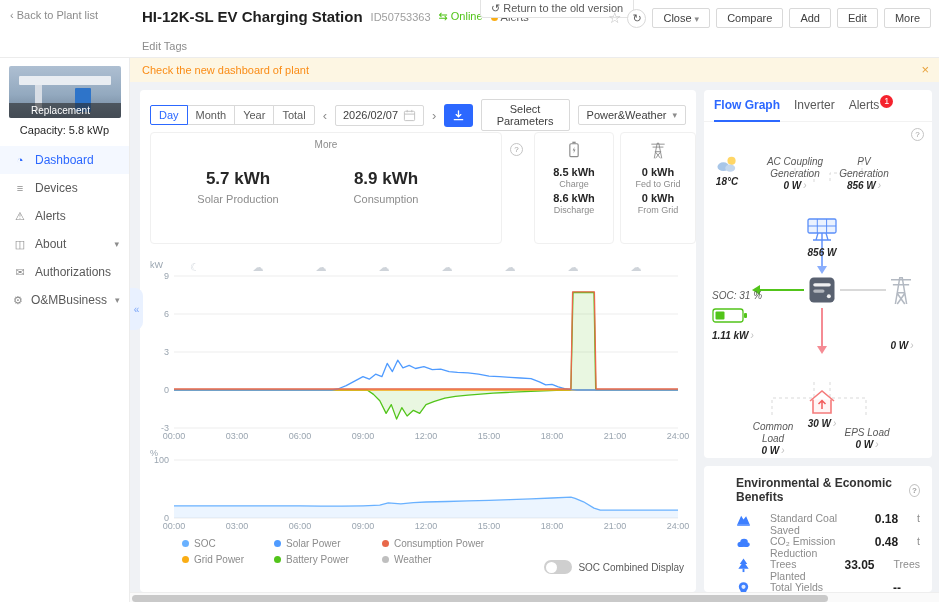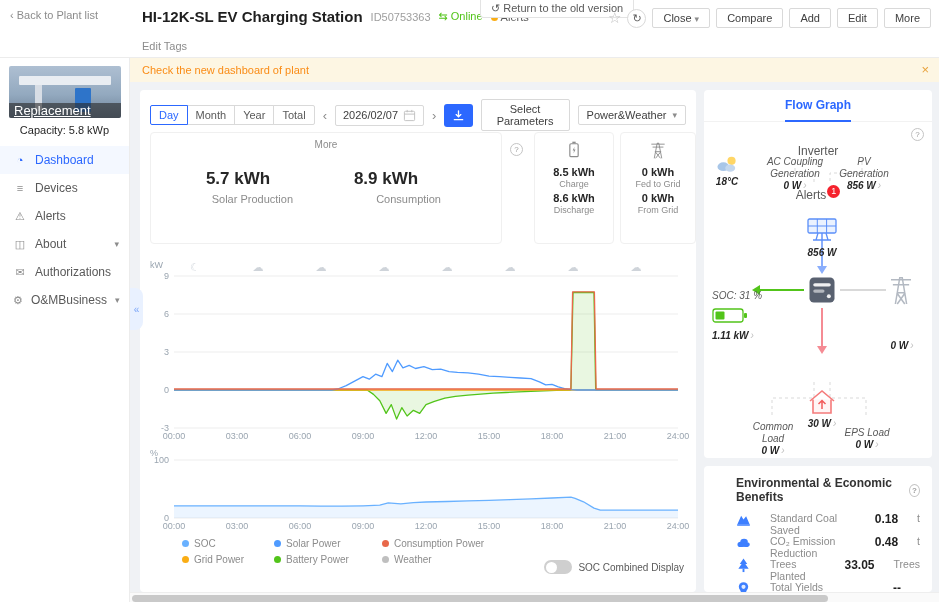--- a/index.html
+++ b/index.html
@@ -29,21 +29,21 @@
   .hbtn .car { font-size:9px; color:#8c8c8c; margin-left:3px; }
   .edit-tags { position:absolute; left:142px; top:40px; font-size:11px; color:#8c8c8c; cursor:pointer; }
   .last-update { position:absolute; right:8px; top:40px; font-size:11px; color:#8c8c8c; }
 
   
   .sidebar { position:absolute; top:58px; left:0; width:130px; bottom:0; background:#fff; border-right:1px solid #ececec; z-index:4; }
   .photo { position:relative; margin:8px 9px 6px 9px; width:112px; height:52px; border-radius:2px; overflow:hidden; background:linear-gradient(180deg,#aebfd2 0%,#93a9bf 55%,#6d8096 100%); }
   .photo .canopy { position:absolute; left:10px; top:10px; width:92px; height:9px; background:#e9edf2; border-radius:1px; }
   .photo .pillar { position:absolute; left:26px; top:19px; width:7px; height:26px; background:#d7dde5; }
   .photo .kiosk { position:absolute; left:66px; top:22px; width:16px; height:24px; background:#2e74c9; border-radius:1px; }
-  .photo .caption { position:absolute; left:0; right:0; bottom:0; height:15px; background:rgba(40,40,40,.6); color:#fff; font-size:13px; line-height:15px; padding-left:5px;text-decoration:underline; }
+  .photo .caption { position:absolute; left:0; right:0; bottom:0; height:15px; background:rgba(40,40,40,.6); color:#fff; font-size:10px; line-height:15px; padding-left:22px; }
   .capacity { text-align:center; font-size:11px; color:#262626; margin:4px 0 10px 0; }
   .menu-item { height:28px; display:flex; align-items:center; padding:0 10px 0 13px; gap:8px; font-size:12px; color:#595959; cursor:pointer; }
   .menu-item .mi { width:14px; text-align:center; font-size:11px; color:#8c8c8c; }
   .menu-item.active { color:#2c68ff; background:#f4f8ff; }
   .menu-item.active .mi { color:#2c68ff; }
   .menu-item .chev { margin-left:auto; font-size:9px; color:#8c8c8c; }
   .collapse-tab { position:absolute; left:130px; top:288px; width:13px; height:42px; background:#e9f1ff; color:#7aa5f8; border-radius:0 8px 8px 0; display:flex; align-items:center; justify-content:center; font-size:10px; cursor:pointer; z-index:5; }
 
   
   .notice { position:absolute; left:130px; right:0; top:58px; height:24px; background:#fdf6e3; color:#fa8c16; font-size:11px; line-height:24px; padding:0 12px; z-index:3; }
@@ -70,40 +70,40 @@
   .sel .car { font-size:9px; color:#8c8c8c; }
 
   
   .stats { position:absolute; left:10px; top:42px; right:8px; height:112px; }
   .more-box { position:absolute; left:0; top:0; width:352px; height:112px; border:1px solid #f0f0f0; border-radius:4px; }
   .more-lbl { position:absolute; left:0; right:0; top:6px; text-align:center; font-size:10px; color:#8c8c8c; cursor:pointer; }
   .help-dot { width:13px; height:13px; border:1px solid #c4c4c4; border-radius:50%; color:#9e9e9e; font-size:8px; display:inline-flex; align-items:center; justify-content:center; cursor:pointer; background:#fff; }
   .more-help { position:absolute; right:-22px; top:10px; }
   .stat-blk { position:absolute; top:36px; text-align:center; }
   .stat-val { font-size:17px; font-weight:bold; color:#262626; }
-  .stat-lab { font-size:11px; color:#8c8c8c; margin-top:4px;text-align:right; }
+  .stat-lab { font-size:11px; color:#8c8c8c; margin-top:4px; }
   .mini-card { position:absolute; top:0; height:112px; border:1px solid #f0f0f0; border-radius:4px; text-align:center; padding-top:7px; }
   .mini-card .mv { font-size:11px; font-weight:bold; color:#262626; margin-top:3px; }
   .mini-card .ml { font-size:9px; color:#8c8c8c; margin-top:1px; margin-bottom:3px; }
 
   
   #power-chart { position:absolute; left:6px; top:160px; }
   #soc-chart { position:absolute; left:6px; top:356px; }
 
   
   .legend { position:absolute; left:42px; top:448px; display:grid; grid-template-columns:92px 108px 160px; row-gap:5px; }
   .li { display:flex; align-items:center; gap:5px; font-size:10px; color:#8c8c8c; cursor:pointer; }
   .li .ldot { width:7px; height:7px; border-radius:50%; display:inline-block; }
   .soc-toggle { position:absolute; right:12px; top:470px; display:flex; align-items:center; gap:6px; }
   .pill { width:28px; height:14px; border-radius:7px; background:#cfcfcf; position:relative; cursor:pointer; }
   .pill .knob { position:absolute; left:1.5px; top:1.5px; width:11px; height:11px; border-radius:50%; background:#fff; }
   .soc-toggle .tl { font-size:10px; color:#595959; }
 
   
-  .ftabs { display:flex; gap:14px; padding:0 10px; height:32px; border-bottom:1px solid #f2f2f2; align-items:center; font-size:12px; color:#595959;flex-direction:column; }
+  .ftabs { display:flex; gap:14px; padding:0 10px; height:32px; border-bottom:1px solid #f2f2f2; align-items:center; font-size:12px; color:#595959; }
   .ftab { cursor:pointer; height:32px; line-height:30px; }
   .ftab.active { color:#2c68ff; font-weight:bold; border-bottom:2px solid #2c68ff; }
   .badge { display:inline-block; min-width:13px; height:13px; border-radius:7px; background:#f5222d; color:#fff; font-size:9px; line-height:13px; text-align:center; padding:0 2px; vertical-align:super; margin-left:1px; }
   .fnode { position:absolute; font-size:10px; color:#595959; text-align:center; line-height:12px; z-index:2;font-style:italic; }
   .fval { font-weight:bold; color:#262626; cursor:pointer; }
   .more-arrow { color:#bfbfbf; font-weight:normal; margin-left:2px; cursor:pointer; }
   .flow-help { position:absolute; right:8px; top:38px; z-index:2; }
   .dash { stroke:#d9d9d9; fill:none; stroke-dasharray:3 3; stroke-width:1; }
 
   

